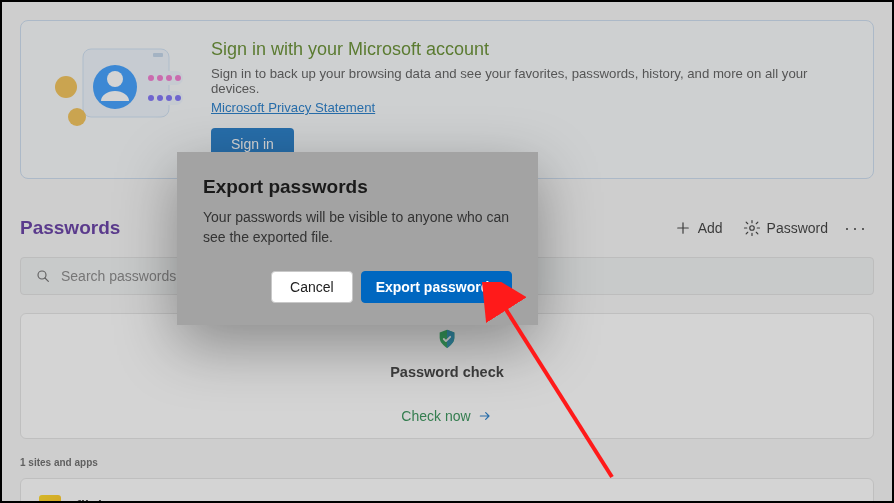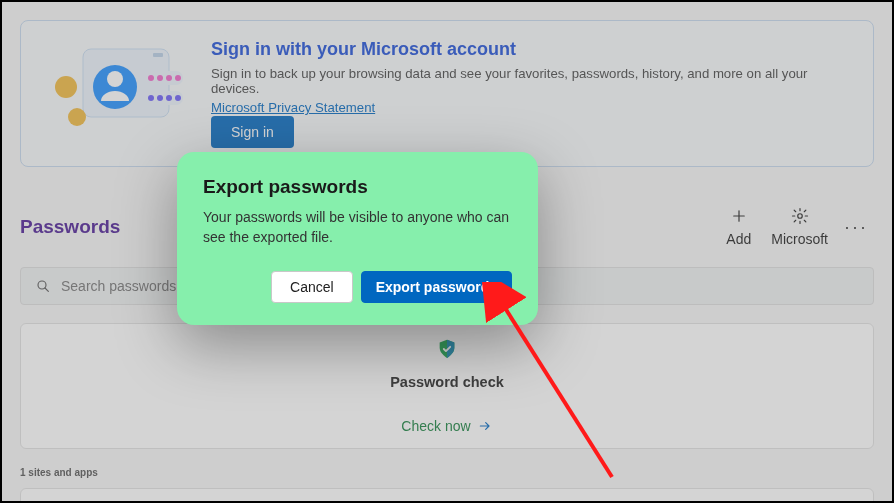--- a/index.html
+++ b/index.html
@@ -5,30 +5,30 @@
     * { box-sizing: border-box; margin: 0; padding: 0; }
     body { font-family: "Segoe UI", -apple-system, sans-serif; background: #f6f6f6; width: 894px; height: 503px; overflow: hidden; position: relative; border: 2px solid #000; }
 
     .page { padding: 18px; }
 
     
     .banner { display: flex; gap: 18px; border: 1px solid #c4d8ee; background: #f6fafdcc; border-radius: 8px; padding: 18px 22px; align-items: flex-start; }
     .banner-illus { width: 150px; height: 100px; position: relative; flex-shrink: 0; }
     .banner-illus svg { display: block; }
     .banner-text { flex: 1; }
-    .banner-text h2 { font-size: 18px; font-weight: 700; color: #1d4ed8; margin-bottom: 6px; }
+    .banner-text h2 { font-size: 18px; font-weight: 400; color: #4d7c0f; margin-bottom: 6px; }
     .banner-text p { font-size: 13.2px; color: #444; margin-bottom: 2px; }
     .banner-text a { color: #0067c0; text-decoration: underline; font-size: 13.2px; }
-    .signin-btn { background: #0067c0; color: #fff; border: none; padding: 8px 20px; border-radius: 4px; font-size: 14px; cursor: pointer; }
+    .signin-btn { margin-top: 12px; background: #0067c0; color: #fff; border: none; padding: 8px 20px; border-radius: 4px; font-size: 14px; cursor: pointer; }
 
     
     .pw-header { display: flex; align-items: center; margin-top: 34px; margin-bottom: 14px; }
     .pw-header h2 { font-size: 19px; font-weight: 600; color: #4c1d95; }
     .pw-header .spacer { flex: 1; }
-    .hdr-btn { display: inline-flex; align-items: center; gap: 6px; background: transparent; border: none; font-size: 14px; color: #1b1b1b; padding: 6px 10px; cursor: pointer; flex-direction: column; }
+    .hdr-btn { display: inline-flex; align-items: center; gap: 6px; background: transparent; border: none; font-size: 14px; color: #1b1b1b; padding: 6px 10px; cursor: pointer; }
     .hdr-btn svg { width: 18px; height: 18px; }
     .more-btn { font-size: 18px; letter-spacing: 2px; padding: 2px 6px; cursor: pointer; background: transparent; border: none; color: #333; }
 
     
     .search { display: flex; align-items: center; gap: 10px; background: #eef0f1; border-radius: 4px; padding: 10px 14px; border: 1px solid #ddd; }
     .search svg { width: 16px; height: 16px; color: #555; }
     .search input { flex: 1; border: none; background: transparent; font-size: 14px; outline: none; color: #333; }
 
     
     .pwcheck { display: flex; align-items: center; gap: 14px; border: 1px solid #e1e1e1; border-radius: 6px; padding: 14px 18px; margin-top: 18px; background: #fff; flex-direction: column; }
@@ -43,21 +43,21 @@
     .site-row .fav { width: 22px; height: 22px; background: linear-gradient(135deg,#ffd400,#ffb400); border-radius: 3px; position: relative; }
     .site-row .fav::after { content: ""; position: absolute; right: 2px; bottom: 2px; width: 9px; height: 9px; background: #2874f0; border-radius: 1px; }
     .site-row .name { font-size: 14.5px; font-weight: 600; color: #222; font-style: italic; }
     .site-row .spacer { flex: 1; }
     .site-row .chev { color: #555; }
 
     
     .scrim { position: absolute; inset: 0; background: rgba(120,120,120,0.32); }
 
     
-    .modal { position: absolute; left: 175px; top: 150px; width: 361px; background: #86efac; border-radius: 17px; box-shadow: 0 20px 60px rgba(0,0,0,0.35); padding: 24px 26px 22px; }
+    .modal { position: absolute; left: 175px; top: 150px; width: 361px; background: #a3a3a3; border-radius: 0; box-shadow: 0 20px 60px rgba(0,0,0,0.35); padding: 24px 26px 22px; }
     .modal h3 { font-size: 19px; font-weight: 600; color: #1a1a1a; margin-bottom: 10px; }
     .modal p { font-size: 14px; color: #333; line-height: 1.4; margin-bottom: 24px; }
     .modal-actions { display: flex; justify-content: flex-end; gap: 8px; }
     .btn-secondary { background: #fff; border: 1px solid #c8c8c8; border-radius: 4px; padding: 7px 18px; font-size: 14px; cursor: pointer; color: #222; }
     .btn-primary { background: #0067c0; border: 1px solid #0067c0; color: #fff; border-radius: 4px; padding: 7px 14px; font-size: 14px; font-weight: 600; cursor: pointer; }
 
     
     .arrow { position: absolute; left: 470px; top: 280px; pointer-events: none; }
   </style>
 </head>
@@ -102,21 +102,21 @@
       <svg viewBox="0 0 24 24">
           <path d="M12 5v14M5 12h14" stroke="#222" stroke-width="1.6" stroke-linecap="round"></path>
         </svg>
       <span>Add</span>
     </button>
     <button class="hdr-btn">
       <svg viewBox="0 0 24 24">
           <circle cx="12" cy="12" r="3" fill="none" stroke="#222" stroke-width="1.6"></circle>
           <path d="M12 2v3M12 19v3M4.2 4.2l2.1 2.1M17.7 17.7l2.1 2.1M2 12h3M19 12h3M4.2 19.8l2.1-2.1M17.7 6.3l2.1-2.1" stroke="#222" stroke-width="1.6" stroke-linecap="round"></path>
         </svg>
-      <span>Microsoft</span>
+      <span>Password</span>
     </button>
     <button class="more-btn" aria-label="More">···</button>
   </div>
 
   <div class="search">
     <svg viewBox="0 0 24 24">
         <circle cx="10.5" cy="10.5" r="6" fill="none" stroke="#555" stroke-width="1.7"></circle>
         <line x1="15" y1="15" x2="20" y2="20" stroke="#555" stroke-width="1.7" stroke-linecap="round"></line>
       </svg>
     <input type="text" placeholder="Search passwords" style="">

